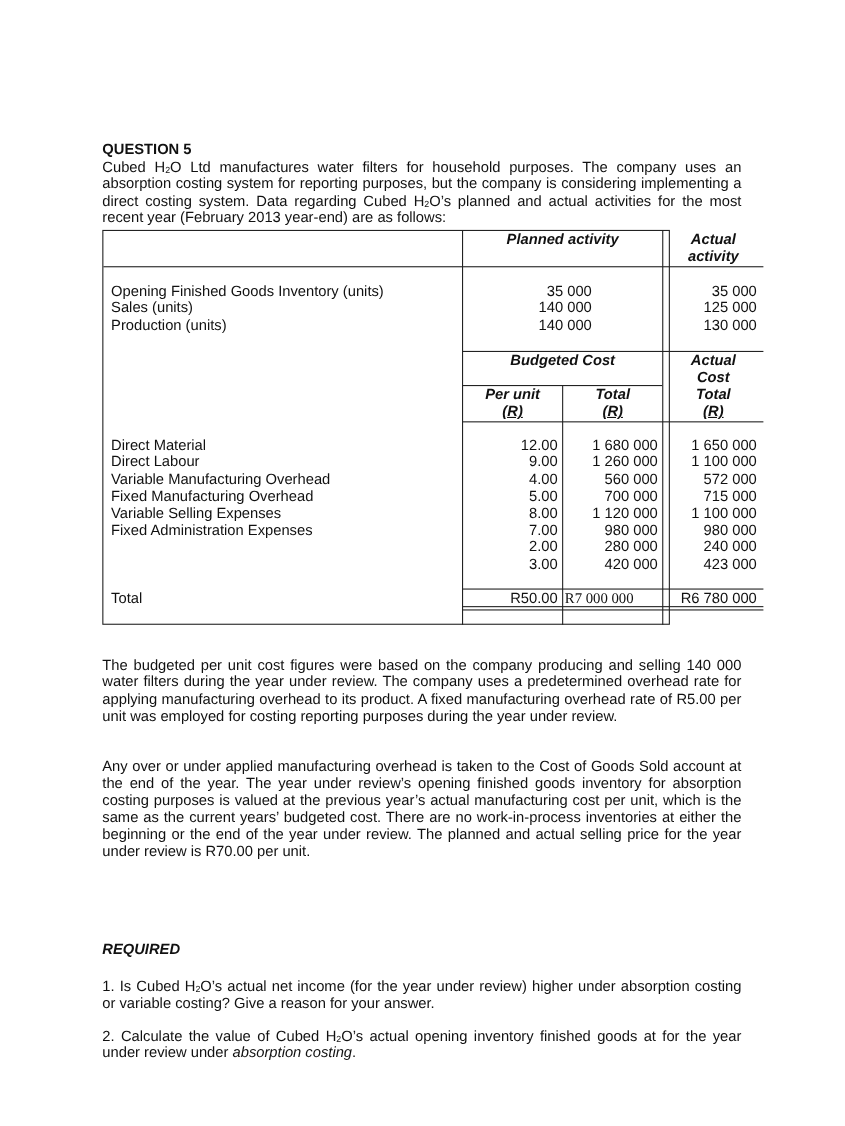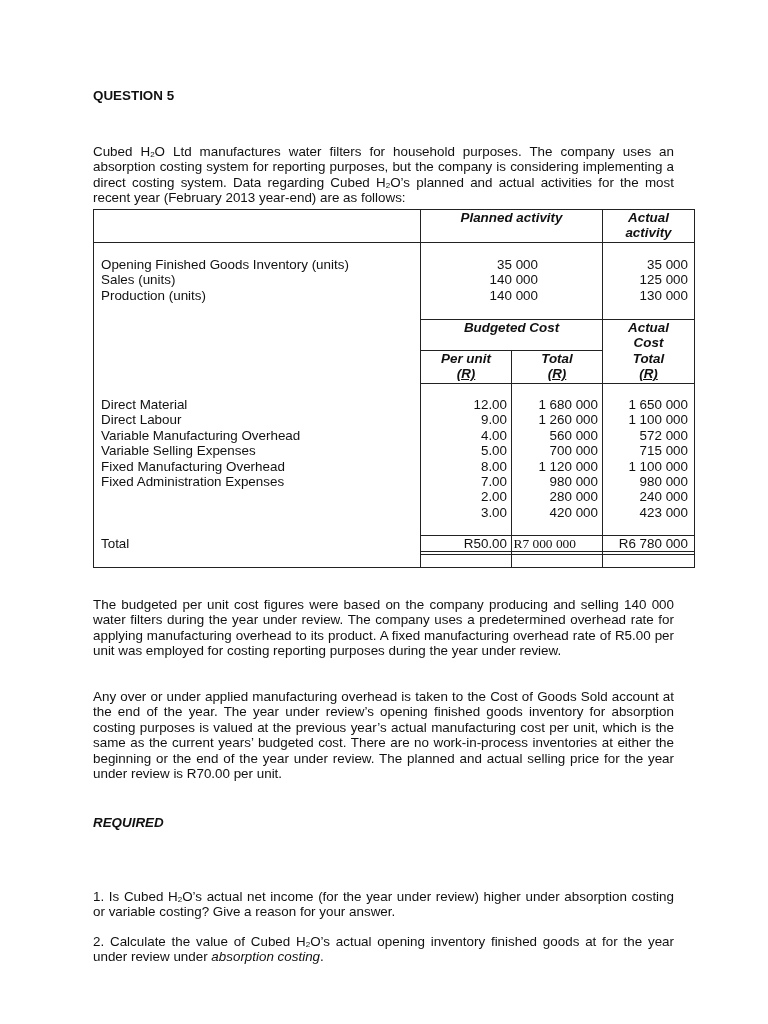--- a/index.html
+++ b/index.html
@@ -1,22 +1,22 @@
 <!DOCTYPE html>
 <html><head>
 <meta charset="utf-8">
 <style>
   html, body { margin:0; padding:0; background:#ffffff; }
   body { width:768px; height:1024px; position:relative; overflow:hidden;
          font-family:"Liberation Sans", sans-serif; color:#111; font-size:13.4px; }
   .abs { position:absolute; }
-  .heading { font-weight:bold; font-size:13.4px; }
+  .heading { font-weight:bold; font-size:13.4px;margin-top:40px; }
   .para { left:93px; width:581px; text-align:justify; line-height:15.4px; text-align-last:left;margin-top:12px; }
   sub { font-size:8px; vertical-align:-1px; line-height:0; }
-  .tbl { position:absolute; left:93px; top:209px; width:602px; height:359px; border:1px solid #222; box-sizing:border-box; }
+  .tbl { position:absolute; left:93px; top:209px; width:516px; height:359px; border:1px solid #222; box-sizing:border-box; }
   .vl { position:absolute; width:1px; background:#222; }
   .hl { position:absolute; height:1px; background:#222; }
   .cell { position:absolute; line-height:15.4px; }
   .hdr { font-weight:bold; font-style:italic; text-align:center; }
   .ul { text-decoration:underline; }
   .num { text-align:right; }
   .list-item { position:absolute; left:93px; width:581px; line-height:15.4px; text-align:justify;margin-top:42px; }
 </style>
 </head>
 <body>
@@ -74,22 +74,22 @@
   </div>
   <div class="cell hdr" style="left:418px; top:141px; width:90px;">
     <div>Total</div>
     <div class="ul">(R)</div>
   </div>
 
   <div class="cell" style="left:7px; top:187px; width:310px;">
     <div>Direct Material</div>
     <div>Direct Labour</div>
     <div>Variable Manufacturing Overhead</div>
+    <div>Fixed Manufacturing Overhead</div>
     <div>Variable Selling Expenses</div>
-    <div>Fixed Manufacturing Overhead</div>
     <div>Fixed Administration Expenses</div>
   </div>
   <div class="cell num" style="left:327px; top:187px; width:86px;">
     <div>12.00</div>
     <div>9.00</div>
     <div>4.00</div>
     <div>5.00</div>
     <div>8.00</div>
     <div>7.00</div>
     <div>2.00</div>

